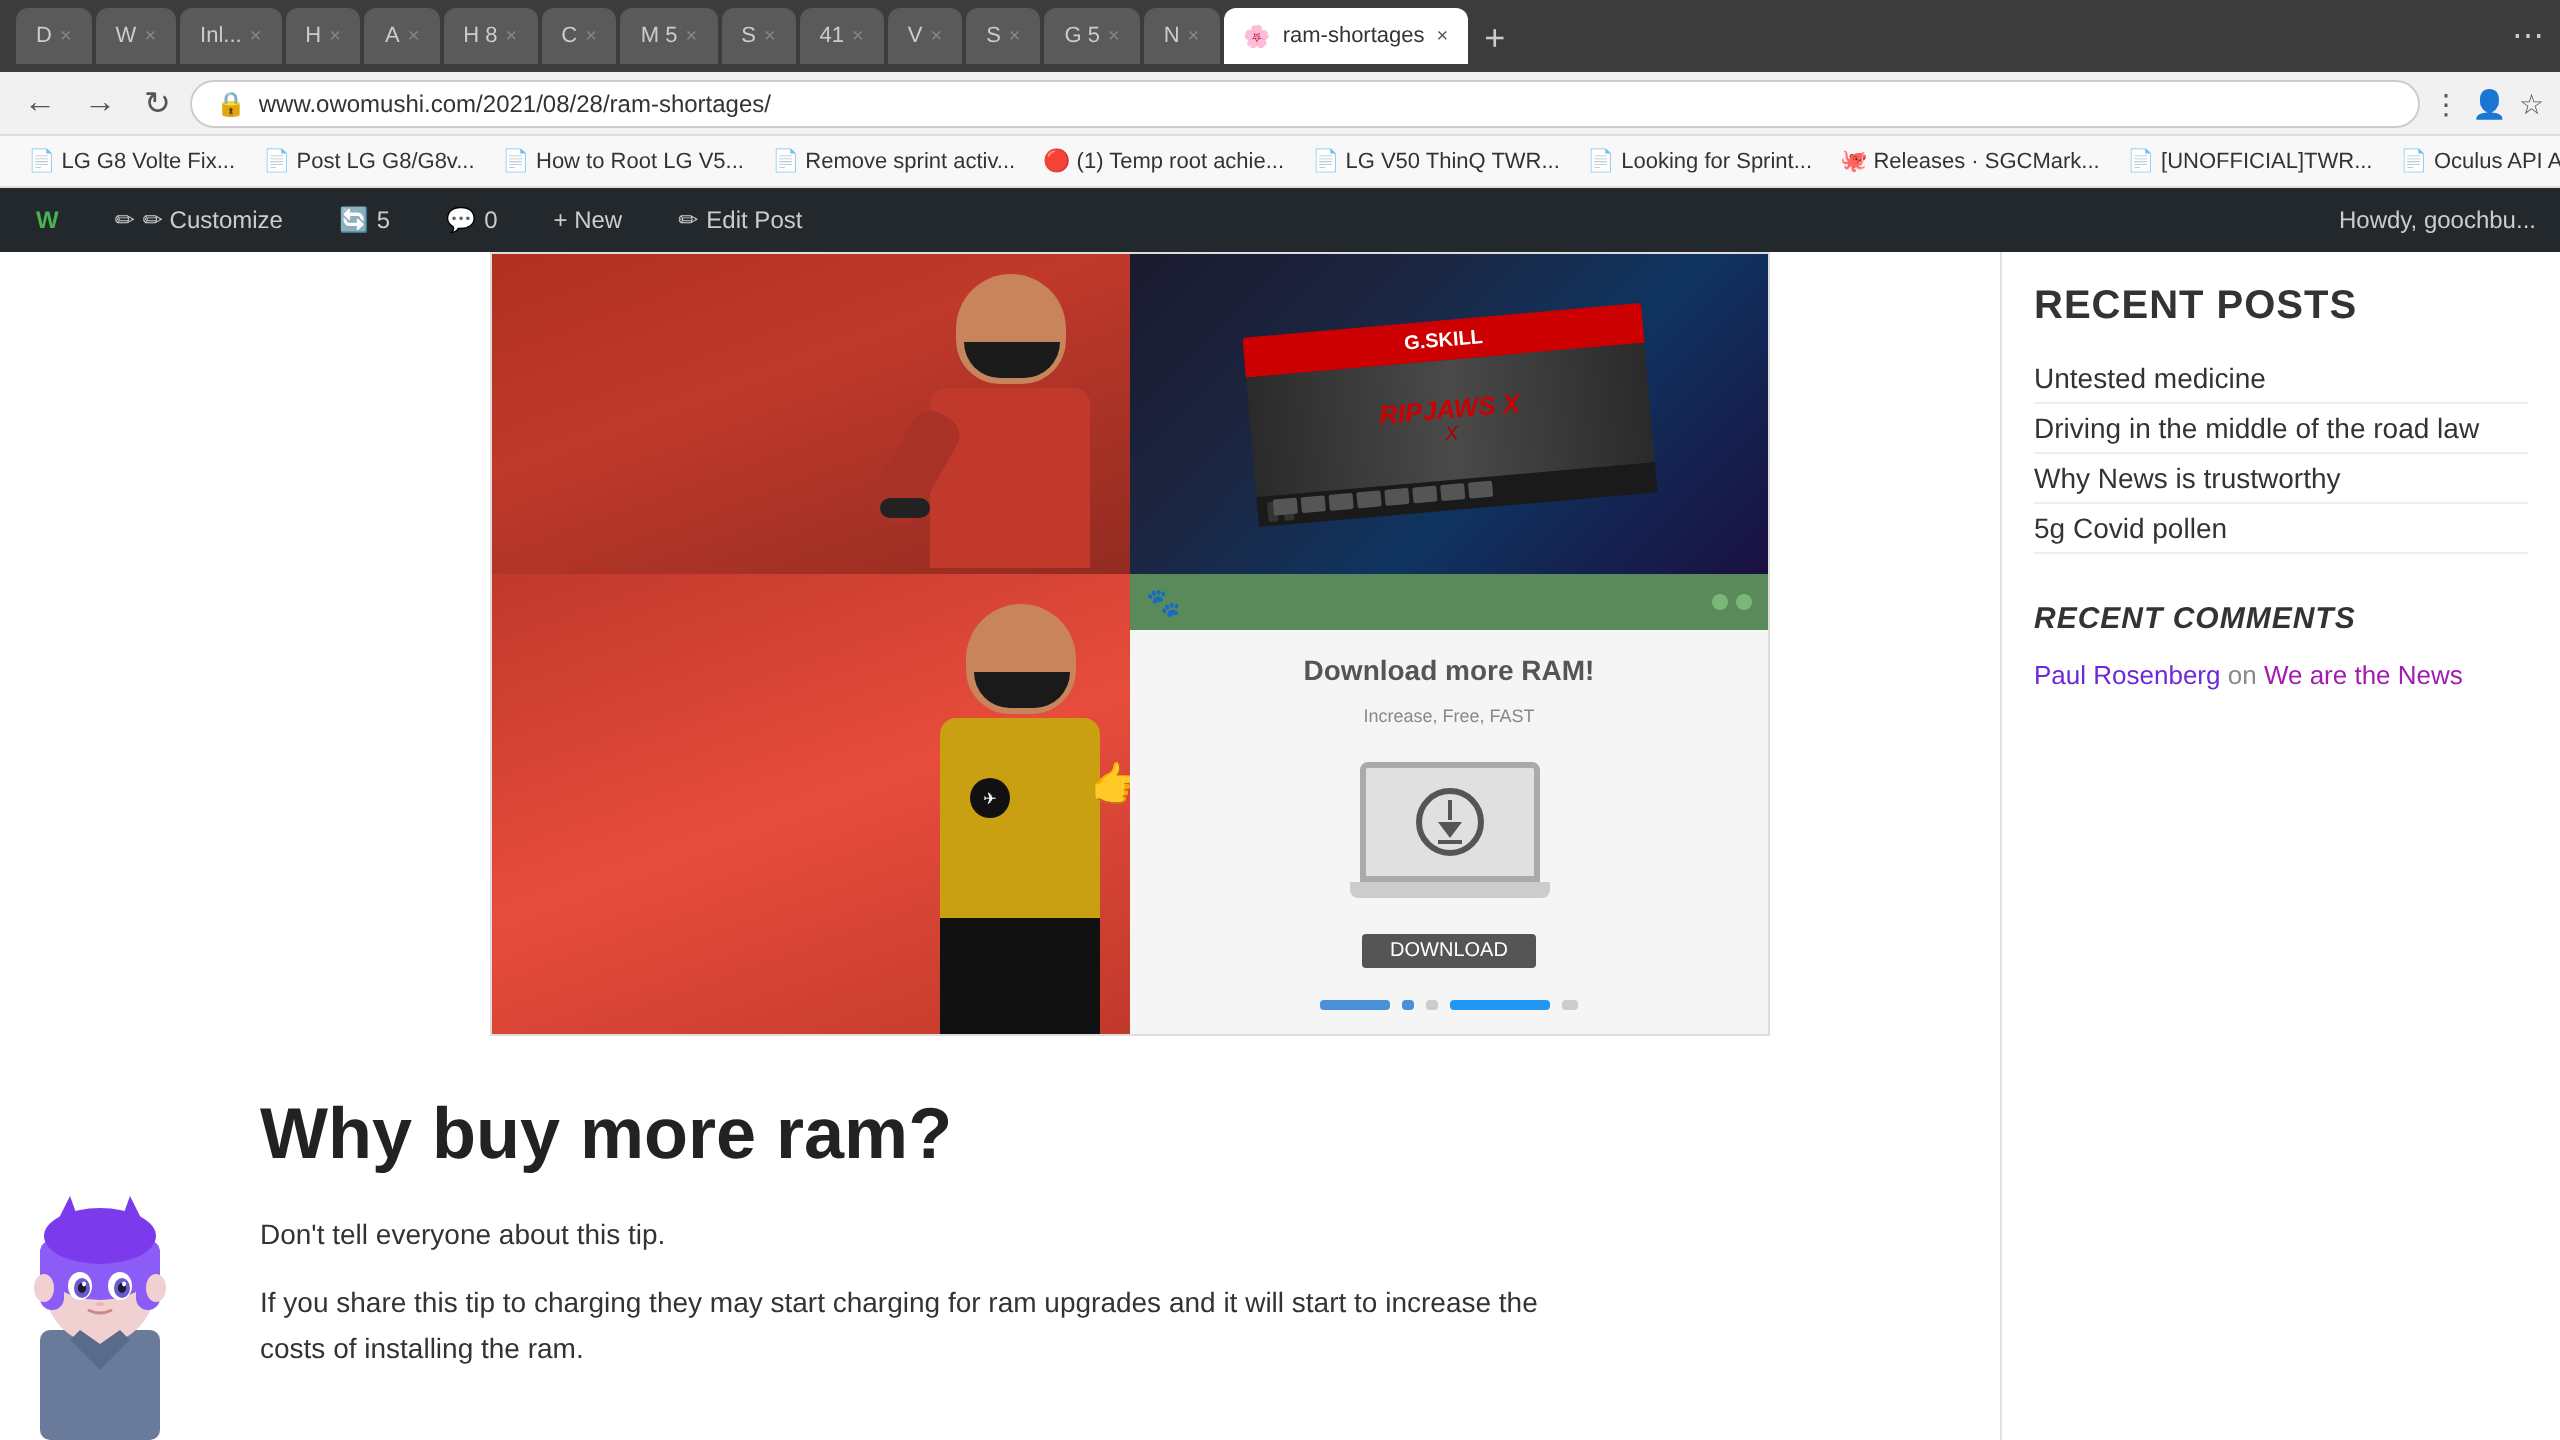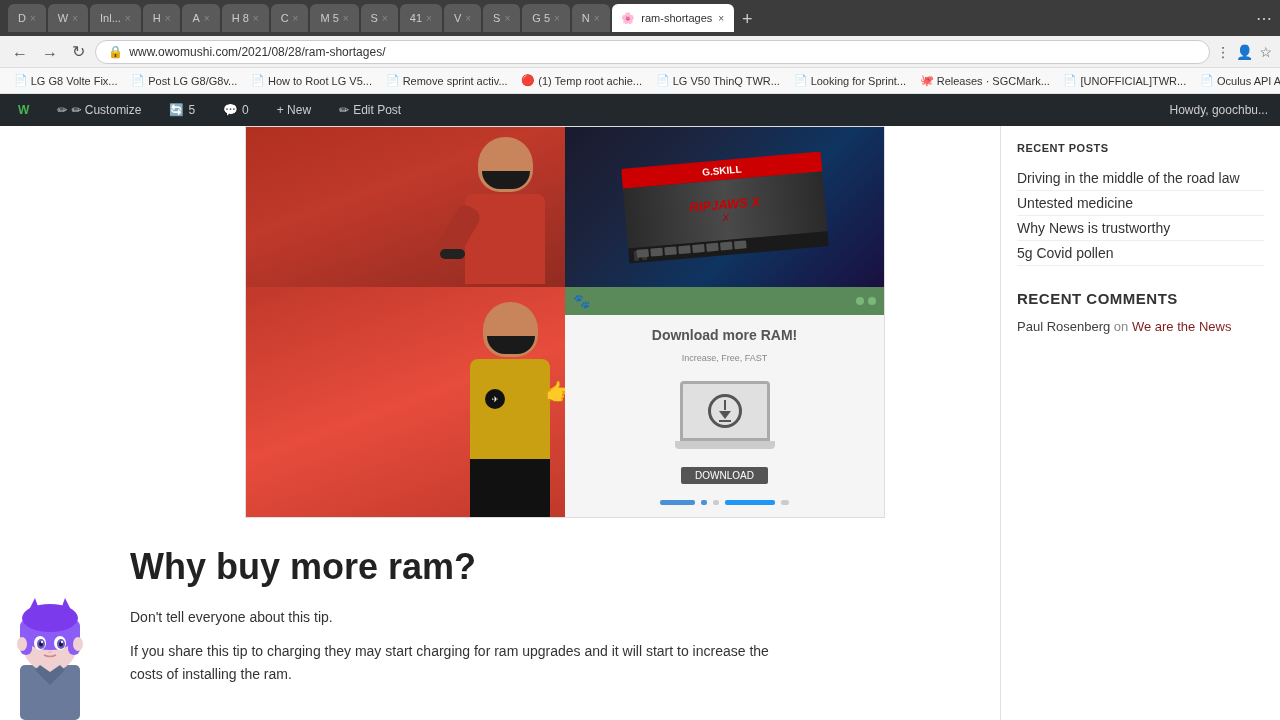--- a/index.html
+++ b/index.html
@@ -50,23 +50,23 @@
     .site-body { flex: 1; display: flex; flex-direction: column; align-items: center; justify-content: center; gap: 10px; background: #f5f5f5; }
 
     
     .sidebar { width: 280px; background: #fff; border-left: 1px solid #e0e0e0; padding: 16px; overflow-y: auto; }
     .search-box-container { display: flex; gap: 0; margin-bottom: 24px; }
     .search-input { flex: 1; border: 1px solid #ddd; border-right: none; padding: 6px 10px; font-size: 13px; color: #999; }
     .search-btn { background: #cc0000; color: white; border: none; padding: 6px 14px; font-size: 13px; cursor: pointer; font-weight: normal; }
     .sidebar-link { display: block; color: #333; text-decoration: none; font-size: 14px; padding: 4px 0; border-bottom: 1px solid #eee; }
     .sidebar-section { margin-bottom: 24px; }
     .comment-entry { font-size: 13px; color: #333; }
-    .comment-author { color: #404040; text-decoration: none; }
+    .comment-author { color: #6d28d9; text-decoration: none; }
     .comment-on { color: #888; }
-    .comment-post { color: #7f1d1d; text-decoration: none; }
+    .comment-post { color: #a21caf; text-decoration: none; }
 
     
     .avatar-container { position: fixed; bottom: 0; left: 0; width: 100px; height: 130px; z-index: 100; overflow: hidden; }
   </style>
 </head>
 <body>
 
 <div class="browser-top">
   <div class="tabs-row">
     <div class="browser-tab-inactive">
@@ -344,29 +344,29 @@
       <p style="font-size:14px; color:#333; margin-bottom:12px; line-height:1.6;">Don't tell everyone about this tip.</p>
       <p style="font-size:14px; color:#333; margin-bottom:12px; line-height:1.6; max-width:640px;">If you share this tip to charging they may start charging for ram upgrades and it will start to increase the costs of installing the ram.</p>
     </div>
 
   </div>
 
   <div class="sidebar">
 
 
     <div class="sidebar-section">
-      <div style="font-size:11px; font-weight:bold; color:#333; margin-bottom:12px; text-transform:uppercase; letter-spacing:0.5px;">RECENT POSTS</div>
+      <div style="font-size:20px; font-weight:bold; color:#333; margin-bottom:12px; text-transform:uppercase; letter-spacing:0.5px;">RECENT POSTS</div>
+      <a class="sidebar-link">Untested medicine</a>
       <a class="sidebar-link">Driving in the middle of the road law</a>
-      <a class="sidebar-link">Untested medicine</a>
       <a class="sidebar-link">Why News is trustworthy</a>
       <a class="sidebar-link">5g Covid pollen</a>
     </div>
 
     <div class="sidebar-section">
-      <div style="font-size:15px; font-weight:bold; color:#333; margin-bottom:12px; text-transform:uppercase; letter-spacing:0.5px;">RECENT COMMENTS</div>
+      <div style="font-size:15px; font-weight:bold; color:#333; margin-bottom:12px; text-transform:uppercase; letter-spacing:0.5px;font-style:italic;">RECENT COMMENTS</div>
       <div class="comment-entry">
         <a href="#" class="comment-author">Paul Rosenberg</a>
         <span class="comment-on"> on </span>
         <a href="#" class="comment-post">We are the News</a>
       </div>
     </div>
   </div>
 
 </div>
 

